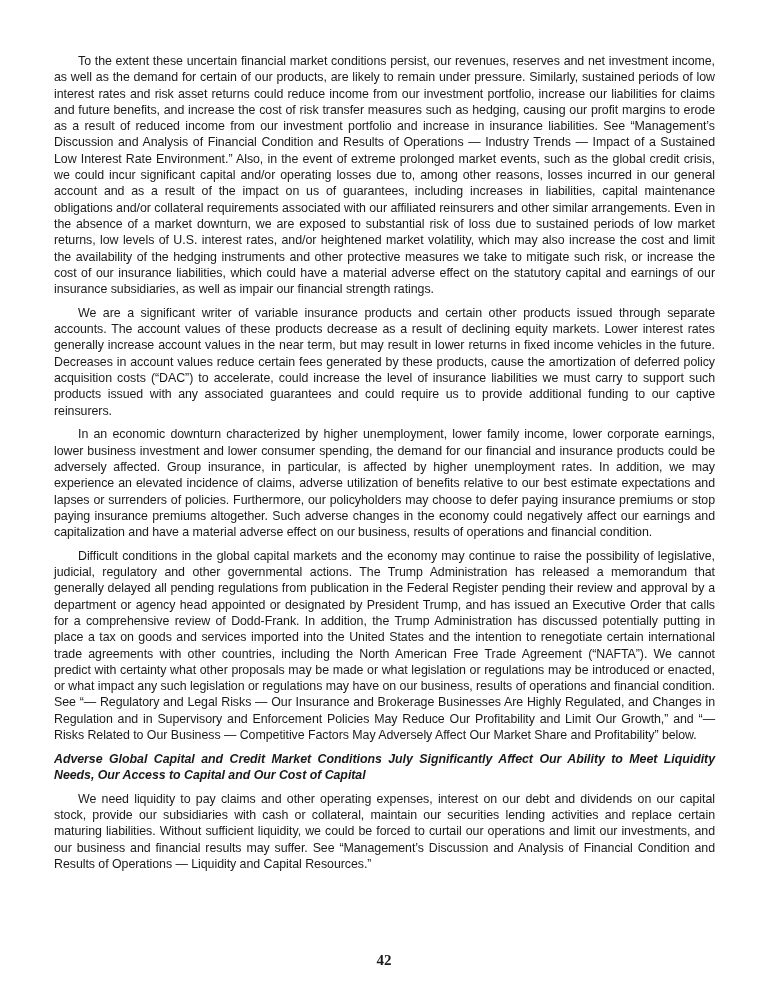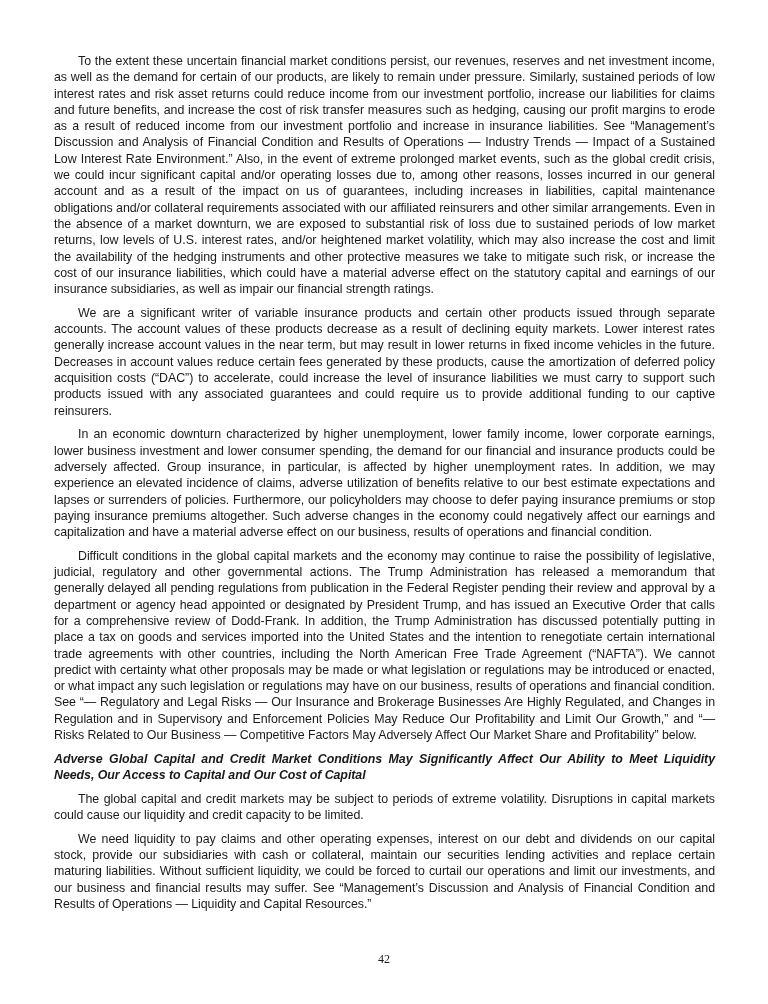--- a/index.html
+++ b/index.html
@@ -29,30 +29,30 @@
     text-align: justify;
     color: #1a1a1a;
   }
   .page-number {
     position: absolute;
     left: 0;
     width: 768px;
     top: 952px;
     text-align: center;
     font-family: "Liberation Serif", "DejaVu Serif", serif;
-    font-size: 12px;
+    font-size: 15px;
     color: #1a1a1a;
+    font-weight: bold;
   }
 </style>
 </head>
 <body>
 
 <div class="page">
   <p>To the extent these uncertain financial market conditions persist, our revenues, reserves and net investment income, as well as the demand for certain of our products, are likely to remain under pressure. Similarly, sustained periods of low interest rates and risk asset returns could reduce income from our investment portfolio, increase our liabilities for claims and future benefits, and increase the cost of risk transfer measures such as hedging, causing our profit margins to erode as a result of reduced income from our investment portfolio and increase in insurance liabilities. See “Management’s Discussion and Analysis of Financial Condition and Results of Operations — Industry Trends — Impact of a Sustained Low Interest Rate Environment.” Also, in the event of extreme prolonged market events, such as the global credit crisis, we could incur significant capital and/or operating losses due to, among other reasons, losses incurred in our general account and as a result of the impact on us of guarantees, including increases in liabilities, capital maintenance obligations and/or collateral requirements associated with our affiliated reinsurers and other similar arrangements. Even in the absence of a market downturn, we are exposed to substantial risk of loss due to sustained periods of low market returns, low levels of U.S. interest rates, and/or heightened market volatility, which may also increase the cost and limit the availability of the hedging instruments and other protective measures we take to mitigate such risk, or increase the cost of our insurance liabilities, which could have a material adverse effect on the statutory capital and earnings of our insurance subsidiaries, as well as impair our financial strength ratings.</p>
   <p>We are a significant writer of variable insurance products and certain other products issued through separate accounts. The account values of these products decrease as a result of declining equity markets. Lower interest rates generally increase account values in the near term, but may result in lower returns in fixed income vehicles in the future. Decreases in account values reduce certain fees generated by these products, cause the amortization of deferred policy acquisition costs (“DAC”) to accelerate, could increase the level of insurance liabilities we must carry to support such products issued with any associated guarantees and could require us to provide additional funding to our captive reinsurers.</p>
   <p>In an economic downturn characterized by higher unemployment, lower family income, lower corporate earnings, lower business investment and lower consumer spending, the demand for our financial and insurance products could be adversely affected. Group insurance, in particular, is affected by higher unemployment rates. In addition, we may experience an elevated incidence of claims, adverse utilization of benefits relative to our best estimate expectations and lapses or surrenders of policies. Furthermore, our policyholders may choose to defer paying insurance premiums or stop paying insurance premiums altogether. Such adverse changes in the economy could negatively affect our earnings and capitalization and have a material adverse effect on our business, results of operations and financial condition.</p>
   <p>Difficult conditions in the global capital markets and the economy may continue to raise the possibility of legislative, judicial, regulatory and other governmental actions. The Trump Administration has released a memorandum that generally delayed all pending regulations from publication in the Federal Register pending their review and approval by a department or agency head appointed or designated by President Trump, and has issued an Executive Order that calls for a comprehensive review of Dodd-Frank. In addition, the Trump Administration has discussed potentially putting in place a tax on goods and services imported into the United States and the intention to renegotiate certain international trade agreements with other countries, including the North American Free Trade Agreement (“NAFTA”). We cannot predict with certainty what other proposals may be made or what legislation or regulations may be introduced or enacted, or what impact any such legislation or regulations may have on our business, results of operations and financial condition. See “— Regulatory and Legal Risks — Our Insurance and Brokerage Businesses Are Highly Regulated, and Changes in Regulation and in Supervisory and Enforcement Policies May Reduce Our Profitability and Limit Our Growth,” and “— Risks Related to Our Business — Competitive Factors May Adversely Affect Our Market Share and Profitability” below.</p>
-  <h3>Adverse Global Capital and Credit Market Conditions May Significantly Affect Our Ability to Meet Liquidity Needs, Our Access to Capital and Our Cost of Capital</h3>
-  <p>The global capital and credit markets may be subject to periods of extreme volatility. Disruptions in capital markets could cause our liquidity and credit capacity to be limited.</p>
+  <h3>Adverse Global Capital and Credit Market Conditions July Significantly Affect Our Ability to Meet Liquidity Needs, Our Access to Capital and Our Cost of Capital</h3>
   <p>We need liquidity to pay claims and other operating expenses, interest on our debt and dividends on our capital stock, provide our subsidiaries with cash or collateral, maintain our securities lending activities and replace certain maturing liabilities. Without sufficient liquidity, we could be forced to curtail our operations and limit our investments, and our business and financial results may suffer. See “Management’s Discussion and Analysis of Financial Condition and Results of Operations — Liquidity and Capital Resources.”</p>
 </div>
 
 <div class="page-number">42</div>
 
 </body></html>

